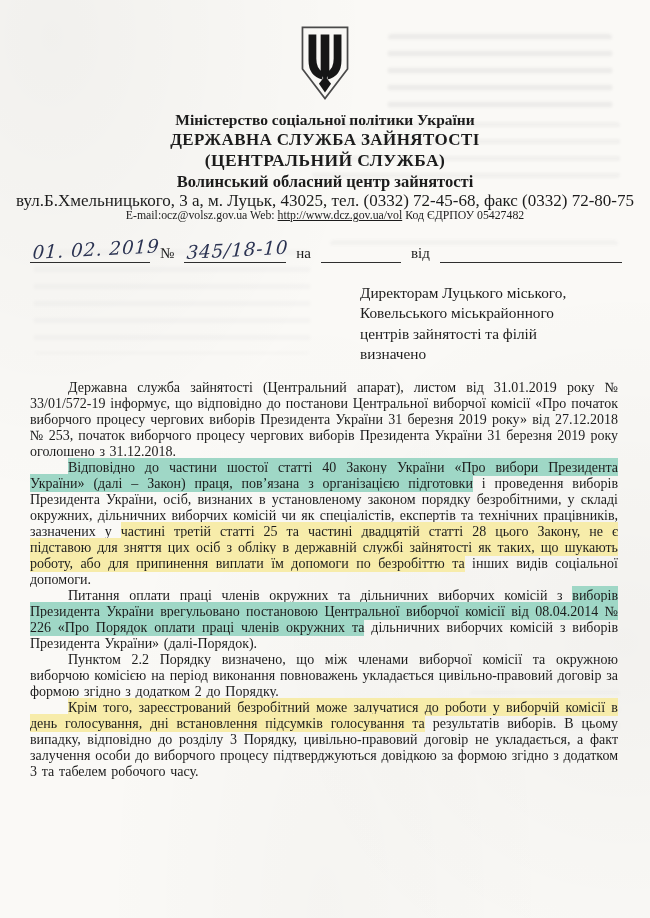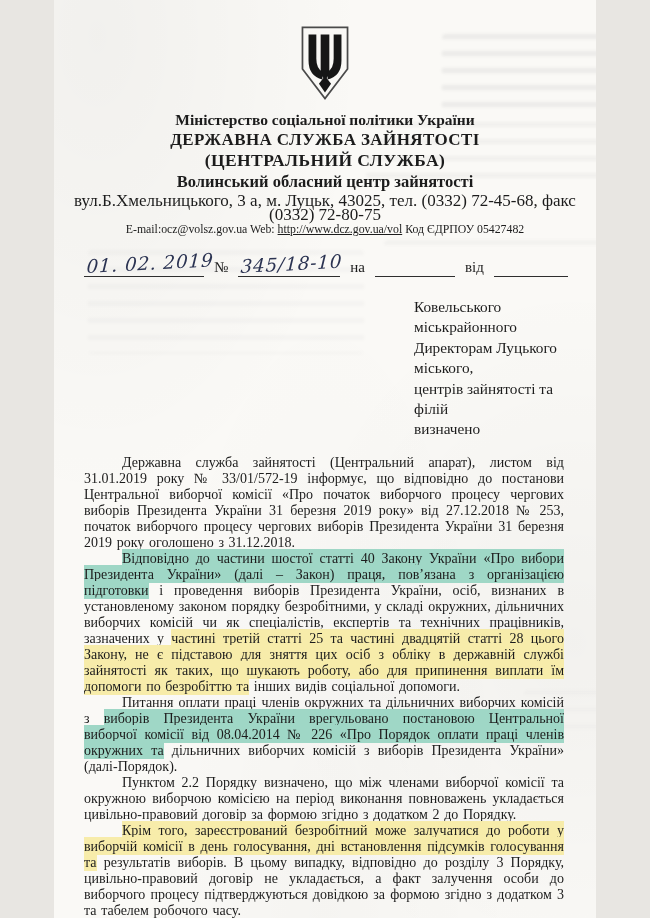--- a/index.html
+++ b/index.html
@@ -1,19 +1,19 @@
 <!DOCTYPE html>
 <html lang="uk" style="--hl-teal: #9fd7c6; --hl-yellow: #f7ecaa;"><head>
 <meta charset="utf-8">
 <style>
   html,body { margin:0; padding:0; }
   body { background:#e8e6e2; }
 
   .page {
-    position:relative; width:542px; height:918px; margin:0 auto; overflow:hidden;
+    position:relative; width:650px; height:918px; margin:0 auto; overflow:hidden;
     background:
       radial-gradient(ellipse at 8% 4%, rgba(0,0,0,.035), transparent 38%),
       radial-gradient(ellipse at 96% 70%, rgba(0,0,0,.03), transparent 40%),
       radial-gradient(ellipse at 50% 100%, rgba(0,0,0,.02), transparent 50%),
       #faf9f6;
     font-family:"Liberation Serif", serif;
     color:#1c1c1c;
   }
 
   
@@ -107,22 +107,22 @@
       <span class="blank num">
           <span class="hw">345/18-10</span>
         </span>
       <span class="lbl">на</span>
       <span class="blank na"></span>
       <span class="lbl">від</span>
       <span class="blank vid"></span>
     </div>
 
     <div class="addressee">
+        <div>Директорам Луцького міського,</div>
         <div>Ковельського міськрайонного</div>
-        <div>Директорам Луцького міського,</div>
         <div>центрів зайнятості та філій</div>
         <div>визначено</div>
       </div>
 
     <div class="body-text">
         <p class="para"><span>Державна служба зайнятості (Центральний апарат), листом від 31.01.2019 року № 33/01/572-19 інформує, що відповідно до постанови Центральної виборчої комісії «Про початок виборчого процесу чергових виборів Президента України 31 березня 2019 року» від 27.12.2018 № 253, початок виборчого процесу чергових виборів Президента України 31 березня 2019 року оголошено з 31.12.2018.</span></p>
         <p class="para"><span class="hl teal">Відповідно до частини шостої статті 40 Закону України «Про вибори Президента України» (далі – Закон) праця, пов’язана з організацією підготовки</span><span> і проведення виборів Президента України, осіб, визнаних в установленому законом порядку безробітними, у складі окружних, дільничних виборчих комісій чи як спеціалістів, експертів та технічних працівників, зазначених у </span><span class="hl yellow">частині третій статті 25 та частині двадцятій статті 28 цього Закону, не є підставою для зняття цих осіб з обліку в державній службі зайнятості як таких, що шукають роботу, або для припинення виплати їм допомоги по безробіттю та</span><span> інших видів соціальної допомоги.</span></p>
         <p class="para"><span>Питання оплати праці членів окружних та дільничних виборчих комісій з </span><span class="hl teal">виборів Президента України врегульовано постановою Центральної виборчої комісії від 08.04.2014 № 226 «Про Порядок оплати праці членів окружних та</span><span> дільничних виборчих комісій з виборів Президента України» (далі-Порядок).</span></p>
         <p class="para"><span>Пунктом 2.2 Порядку визначено, що між членами виборчої комісії та окружною виборчою комісією на період виконання повноважень укладається цивільно-правовий договір за формою згідно з додатком 2 до Порядку.</span></p>
         <p class="para"><span class="hl yellow">Крім того, зареєстрований безробітний може залучатися до роботи у виборчій комісії в день голосування, дні встановлення підсумків голосування та</span><span> результатів виборів. В цьому випадку, відповідно до розділу 3 Порядку, цивільно-правовий договір не укладається, а факт залучення особи до виборчого процесу підтверджуються довідкою за формою згідно з додатком 3 та табелем робочого часу.</span></p>

